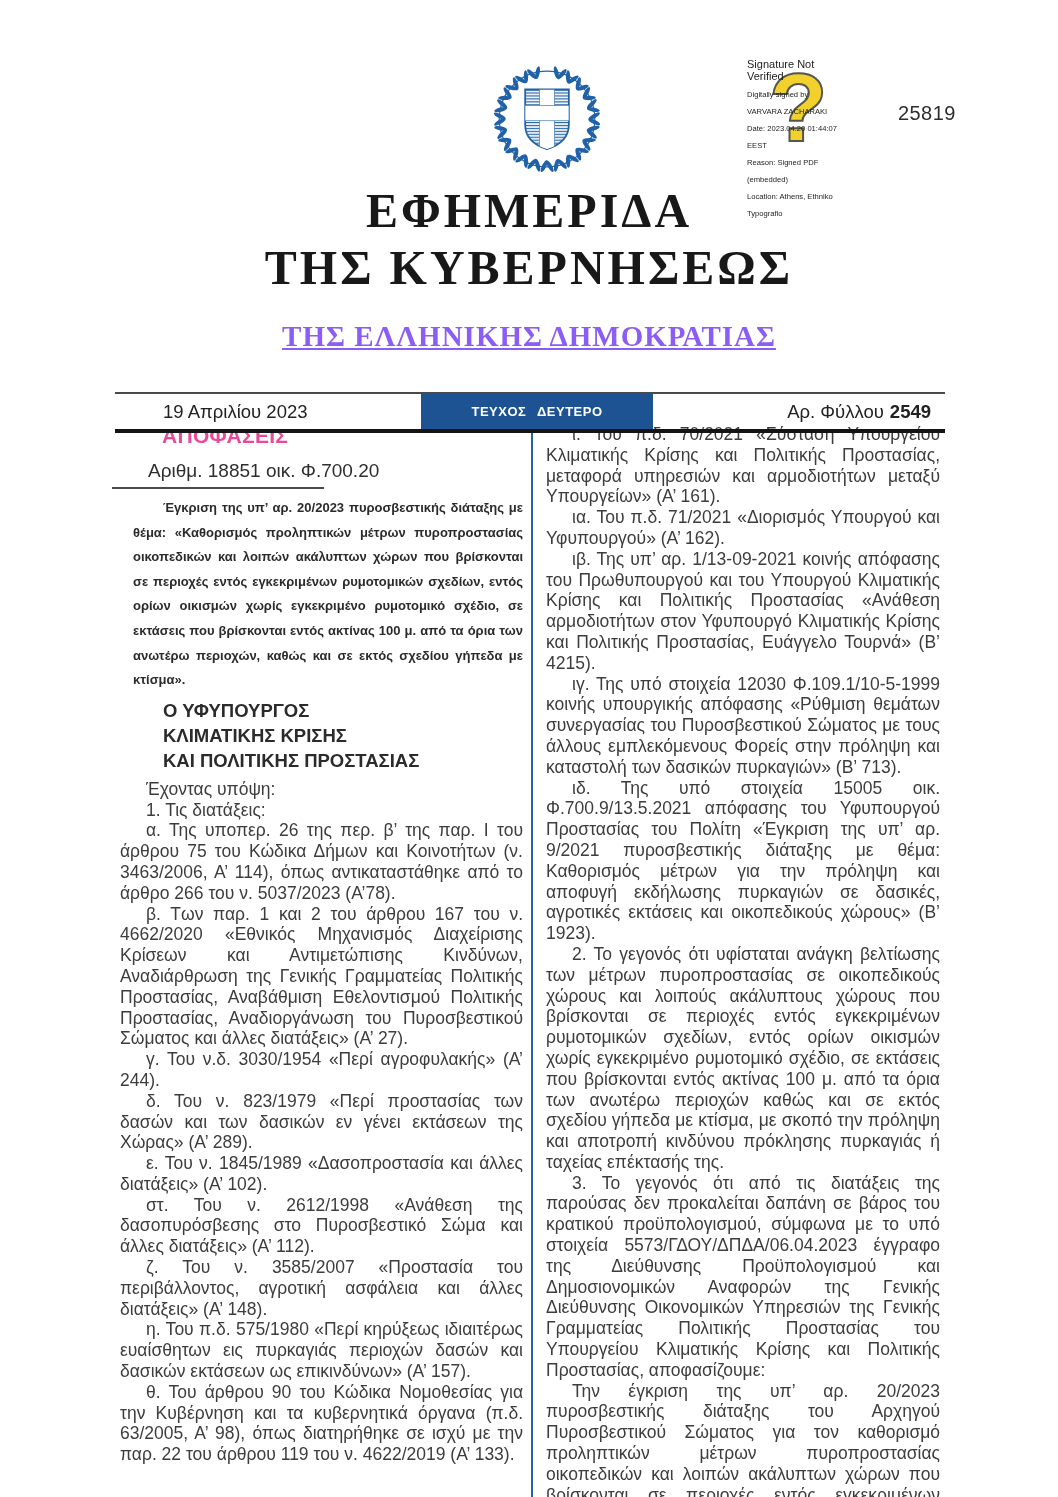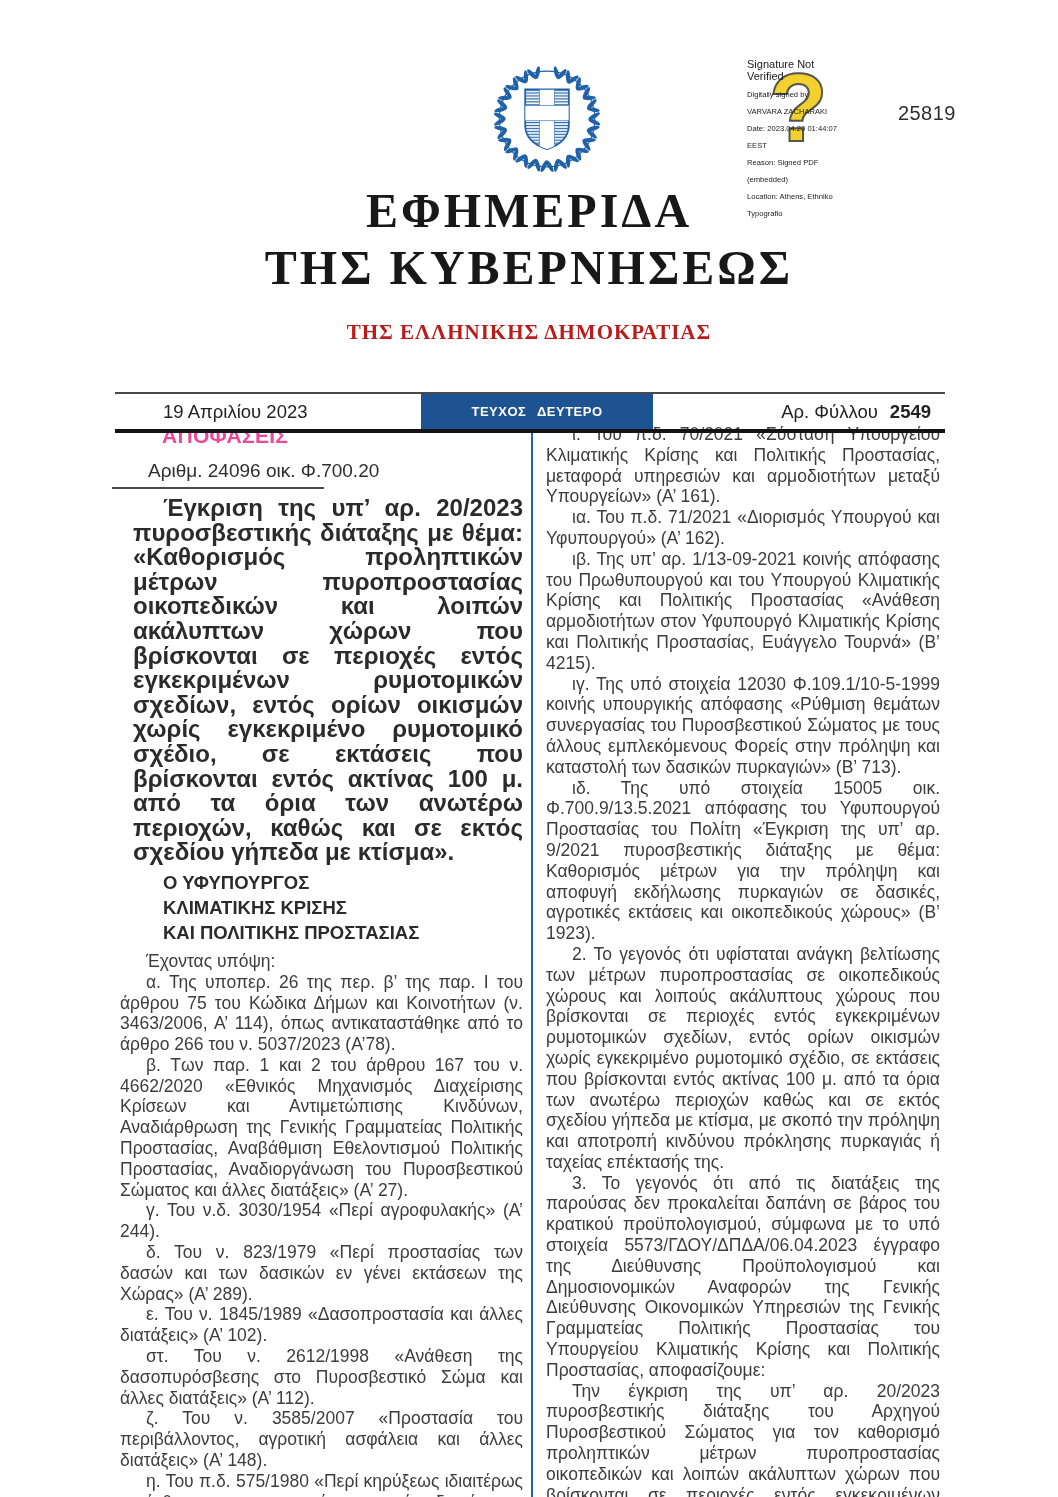--- a/index.html
+++ b/index.html
@@ -23,49 +23,49 @@
   }
   .sig-status { position:relative; z-index:1; font-size:11px; line-height:12px; color:#1c1c1c; white-space:pre-line; }
   .sig-details { position:relative; z-index:1; margin-top:4px; font-size:7.6px; line-height:17px; color:#1c1c1c; white-space:pre-line; }
 
   .page-number { position:absolute; right:102px; top:102px; font-size:20px; color:#2e2e2e; letter-spacing:0.5px; }
 
   .masthead { position:absolute; left:0; width:100%; text-align:center;
     font-family:"Liberation Serif","DejaVu Serif",serif; }
   .mast-1 { top:183px; font-size:48px; font-weight:bold; color:#181818; letter-spacing:3px; }
   .mast-2 { top:240px; font-size:48px; font-weight:bold; color:#181818; letter-spacing:3px; }
-  .mast-sub { top:320px; font-size:21px; font-weight:bold; color:#b91c1c; letter-spacing:1px; }
+  .mast-sub { top:320px; font-size:29px; font-weight:bold; color:#8b5cf6; letter-spacing:1px;text-decoration:underline; }
 
   
   .info-bar {
     position:absolute; top:392px; left:115px; width:830px; height:41px;
     border-top:2px solid #4a4a4a; border-bottom:4px solid #141414;
     display:flex; align-items:stretch; box-sizing:border-box;
   }
   .info-left { flex:1; display:flex; align-items:center; padding-left:48px; font-size:18.5px; color:#222; }
   .info-box {
     width:232px; background:#1d5293; color:#ffffff; font-weight:bold;
     display:flex; align-items:center; justify-content:center;
     font-size:13px; letter-spacing:0.5px; word-spacing:7px;
   }
   .info-right { flex:1; display:flex; align-items:center; justify-content:flex-end; padding-right:14px; font-size:18.5px; color:#222;padding-left:20px; }
-  .info-right .sheet-number { font-weight:bold; margin-left:12px; }
+  .info-right .sheet-number { font-weight:bold; margin-left:6px; }
 
   
   .columns { display:flex; margin:32px 118px 0 120px; }
   .col-left  { width:403px; }
   .divider   { width:2px; background:#2263ae; margin:0 13px 14px 8px; }
   .col-right { flex:1; }
 
   .section-heading { margin:0 0 12px 42px; font-size:21px; font-weight:bold; color:#ec4899; letter-spacing:0.3px; }
   .doc-number { margin:0 0 0 28px; font-size:19px; color:#2e2e2e; }
   .doc-underline { width:212px; margin-left:-8px; margin-top:5px; border-bottom:2px solid #4a4a4a; }
   .subject {
     margin:7px 0 0 13px; text-indent:30px; text-align:justify;
-    font-size:24px; line-height:24.6px; font-weight:bold; color:#2b2b2b;
+    font-size:13px; line-height:24.6px; font-weight:bold; color:#2b2b2b;
   }
   .authority { margin:5px 0 6px 43px; font-size:18.5px; line-height:25px; font-weight:bold; color:#2b2b2b; white-space:pre-line; }
 
   .para { margin:0; font-size:17.5px; line-height:20.8px; text-align:justify; text-indent:26px; color:#3d3d3d; }
 </style>
 </head>
 <body>
 
 <div class="page">
 
@@ -143,27 +143,28 @@
     <div class="info-right">
       <span>Αρ. Φύλλου</span>
       <span class="sheet-number">2549</span>
     </div>
   </div>
 
   <div class="columns">
 
     <div class="col-left">
       <h2 class="section-heading">ΑΠΟΦΑΣΕΙΣ</h2>
-      <p class="doc-number">Αριθμ. 24096 οικ. Φ.700.20</p>
+      <p class="doc-number">Αριθμ. 18851 οικ. Φ.700.20</p>
       <div class="doc-underline"></div>
       <p class="subject">Έγκριση της υπ’ αρ. 20/2023 πυροσβεστικής διάταξης με θέμα: «Καθορισμός προληπτικών μέτρων πυροπροστασίας οικοπεδικών και λοιπών ακάλυπτων χώρων που βρίσκονται σε περιοχές εντός εγκεκριμένων ρυμοτομικών σχεδίων, εντός ορίων οικισμών χωρίς εγκεκριμένο ρυμοτομικό σχέδιο, σε εκτάσεις που βρίσκονται εντός ακτίνας 100 μ. από τα όρια των ανωτέρω περιοχών, καθώς και σε εκτός σχεδίου γήπεδα με κτίσμα».</p>
       <p class="authority">Ο ΥΦΥΠΟΥΡΓΟΣ
 ΚΛΙΜΑΤΙΚΗΣ ΚΡΙΣΗΣ
 ΚΑΙ ΠΟΛΙΤΙΚΗΣ ΠΡΟΣΤΑΣΙΑΣ</p>
       <p class="para">Έχοντας υπόψη:</p>
+      <p class="para">1. Τις διατάξεις:</p>
       <p class="para">α. Της υποπερ. 26 της περ. β’ της παρ. Ι του άρθρου 75 του Κώδικα Δήμων και Κοινοτήτων (ν. 3463/2006, Α’ 114), όπως αντικαταστάθηκε από το άρθρο 266 του ν. 5037/2023 (Α’78).</p>
       <p class="para">β. Των παρ. 1 και 2 του άρθρου 167 του ν. 4662/2020 «Εθνικός Μηχανισμός Διαχείρισης Κρίσεων και Αντιμετώπισης Κινδύνων, Αναδιάρθρωση της Γενικής Γραμματείας Πολιτικής Προστασίας, Αναβάθμιση Εθελοντισμού Πολιτικής Προστασίας, Αναδιοργάνωση του Πυροσβεστικού Σώματος και άλλες διατάξεις» (Α’ 27).</p>
       <p class="para">γ. Του ν.δ. 3030/1954 «Περί αγροφυλακής» (Α’ 244).</p>
       <p class="para">δ. Του ν. 823/1979 «Περί προστασίας των δασών και των δασικών εν γένει εκτάσεων της Χώρας» (Α’ 289).</p>
       <p class="para">ε. Του ν. 1845/1989 «Δασοπροστασία και άλλες διατάξεις» (Α’ 102).</p>
       <p class="para">στ. Του ν. 2612/1998 «Ανάθεση της δασοπυρόσβεσης στο Πυροσβεστικό Σώμα και άλλες διατάξεις» (Α’ 112).</p>
       <p class="para">ζ. Του ν. 3585/2007 «Προστασία του περιβάλλοντος, αγροτική ασφάλεια και άλλες διατάξεις» (Α’ 148).</p>
       <p class="para">η. Του π.δ. 575/1980 «Περί κηρύξεως ιδιαιτέρως ευαίσθητων εις πυρκαγιάς περιοχών δασών και δασικών εκτάσεων ως επικινδύνων» (Α’ 157).</p>
       <p class="para">θ. Του άρθρου 90 του Κώδικα Νομοθεσίας για την Κυβέρνηση και τα κυβερνητικά όργανα (π.δ. 63/2005, Α’ 98), όπως διατηρήθηκε σε ισχύ με την παρ. 22 του άρθρου 119 του ν. 4622/2019 (Α’ 133).</p>
     </div>

